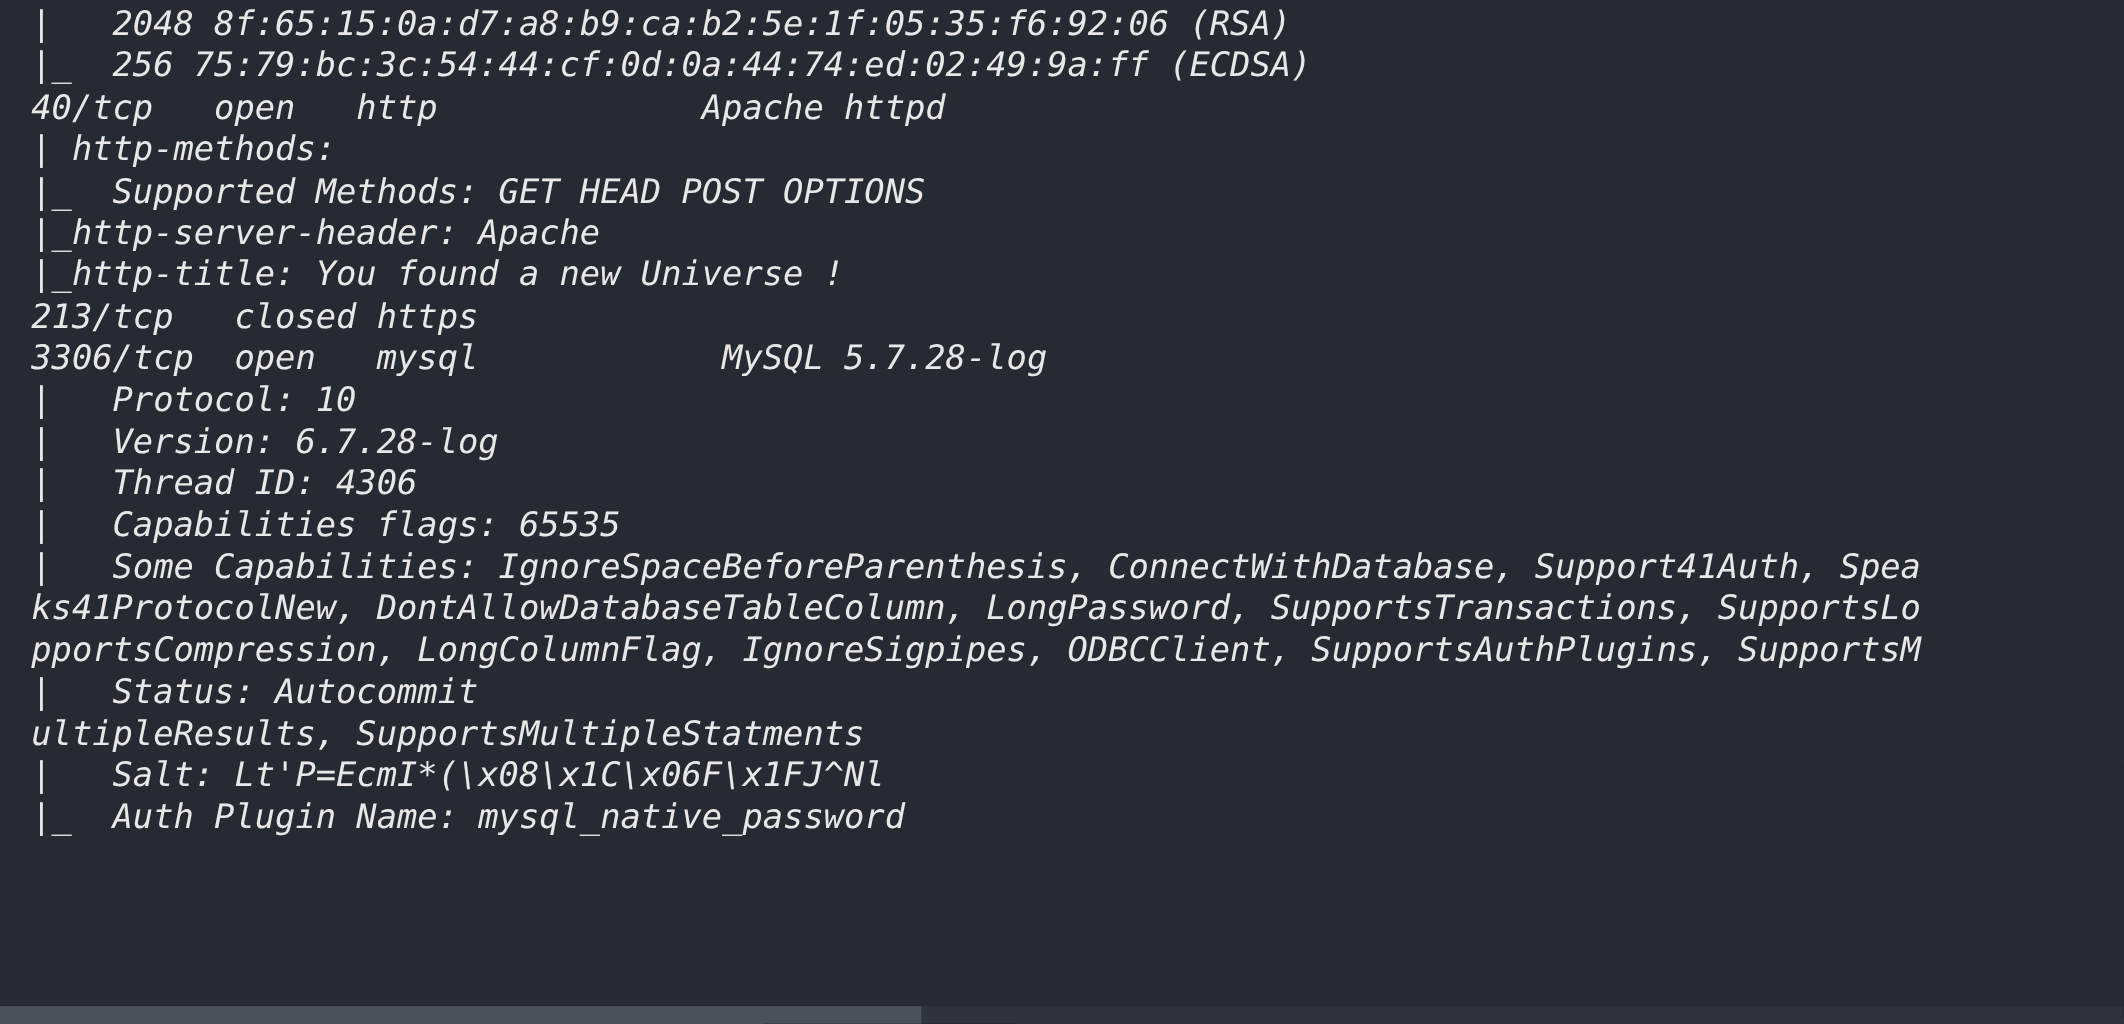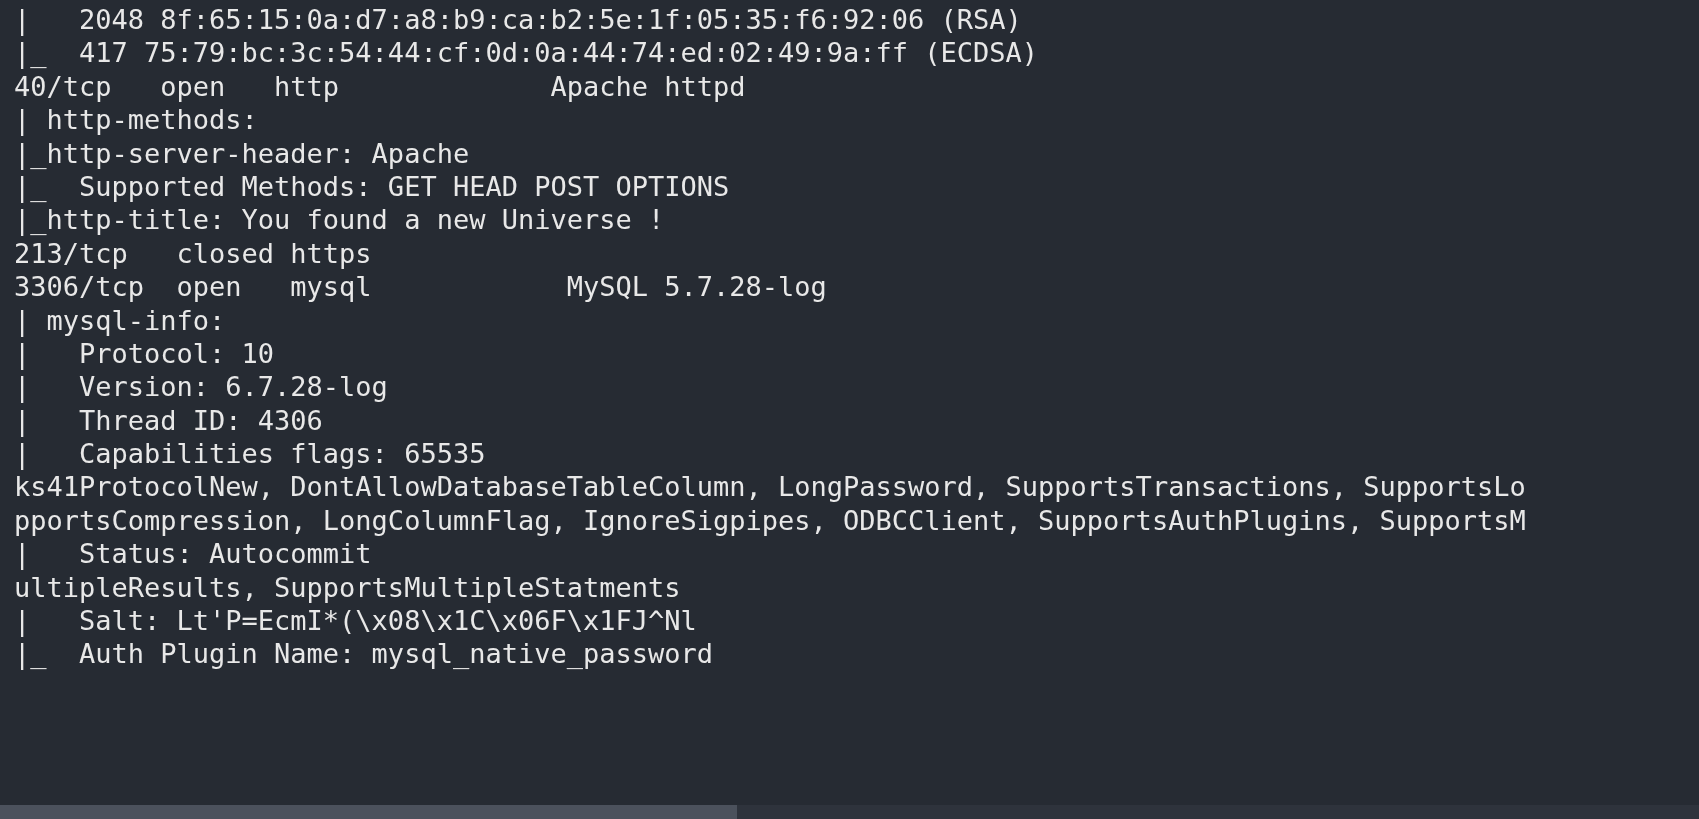--- a/index.html
+++ b/index.html
@@ -19,22 +19,23 @@
     height: 819px;
     background: #262b33;
     box-sizing: border-box;
     overflow: hidden;
   }
   #screen {
     position: absolute;
     left: 0;
     top: 0;
     right: 0;
-    padding: 3px 0 0 4px;
+    padding: 3px 0 0 15px;
     box-sizing: border-box;
+    font-style: italic;
   }
   .line {
     display: block;
     height: 33.4px;
     line-height: 33.4px;
     font-size: 27px;
     letter-spacing: 0px;
     color: #e8e8e8;
     white-space: pre;
     padding-left: 10px;
@@ -56,33 +57,33 @@
     width: 737px;
     background: #4b515c;
   }
 </style>
 </head>
 <body>
 
 <div id="terminal" style="background: rgb(38, 43, 51);">
   <div id="screen" style="color: rgb(232, 232, 232);">
       <div class="line">|   2048 8f:65:15:0a:d7:a8:b9:ca:b2:5e:1f:05:35:f6:92:06 (RSA)</div>
-      <div class="line">|_  417 75:79:bc:3c:54:44:cf:0d:0a:44:74:ed:02:49:9a:ff (ECDSA)</div>
+      <div class="line">|_  256 75:79:bc:3c:54:44:cf:0d:0a:44:74:ed:02:49:9a:ff (ECDSA)</div>
       <div class="line">40/tcp   open   http             Apache httpd</div>
       <div class="line">| http-methods:</div>
+      <div class="line">|_  Supported Methods: GET HEAD POST OPTIONS</div>
       <div class="line">|_http-server-header: Apache</div>
-      <div class="line">|_  Supported Methods: GET HEAD POST OPTIONS</div>
       <div class="line">|_http-title: You found a new Universe !</div>
       <div class="line">213/tcp   closed https</div>
       <div class="line">3306/tcp  open   mysql            MySQL 5.7.28-log</div>
-      <div class="line">| mysql-info:</div>
       <div class="line">|   Protocol: 10</div>
       <div class="line">|   Version: 6.7.28-log</div>
       <div class="line">|   Thread ID: 4306</div>
       <div class="line">|   Capabilities flags: 65535</div>
+      <div class="line">|   Some Capabilities: IgnoreSpaceBeforeParenthesis, ConnectWithDatabase, Support41Auth, Spea</div>
       <div class="line">ks41ProtocolNew, DontAllowDatabaseTableColumn, LongPassword, SupportsTransactions, SupportsLo</div>
       <div class="line">pportsCompression, LongColumnFlag, IgnoreSigpipes, ODBCClient, SupportsAuthPlugins, SupportsM</div>
       <div class="line">|   Status: Autocommit</div>
       <div class="line">ultipleResults, SupportsMultipleStatments</div>
       <div class="line">|   Salt: Lt'P=EcmI*(\x08\x1C\x06F\x1FJ^Nl</div>
       <div class="line">|_  Auth Plugin Name: mysql_native_password</div>
     </div>
   <div id="scrollbar-track" style="background: rgb(46, 51, 60);">
     <div id="scrollbar-thumb" style="background: rgb(75, 81, 92);"></div>
   </div>

